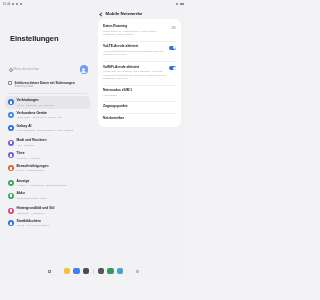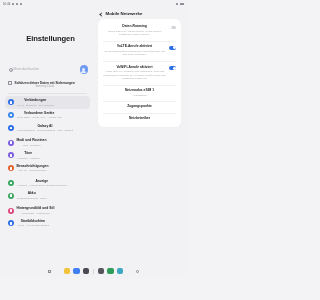--- a/index.html
+++ b/index.html
@@ -4,21 +4,21 @@
 <style>
   * { margin:0; padding:0; box-sizing:border-box; }
   html,body { width:187px; height:300px; overflow:hidden; }
   body {
     font-family:"Liberation Sans", sans-serif;
     background:#f3f3f5;
     font-size:3.4px;
     color:#1b1b1d;
     -webkit-font-smoothing:antialiased;
   }
-  .screen { position:relative; width:187px; height:277px; background:#f2f2f4; display:flex; flex-direction:column;text-align:center; }
+  .screen { position:relative; width:187px; height:277px; background:#f2f2f4; display:flex; flex-direction:column; }
 
   
   .statusbar { height:8px; flex:0 0 8px; display:flex; align-items:center; padding:0 3px; font-size:2.9px; color:#5a5a60; }
   .sb-left { display:flex; align-items:center; gap:1.4px; }
   .sb-right { margin-left:auto; display:flex; align-items:center; gap:1.4px; }
   .sb-ico { width:2.6px; height:2.6px; background:#8b8b92; border-radius:0.4px; display:inline-block; }
   .sb-batt { width:4.4px; height:2.4px; border:0.4px solid #8b8b92; border-radius:0.6px; position:relative; }
   .sb-batt::after { content:""; position:absolute; left:0.3px; top:0.3px; bottom:0.3px; width:2.4px; background:#8b8b92; border-radius:0.2px; }
 
   

